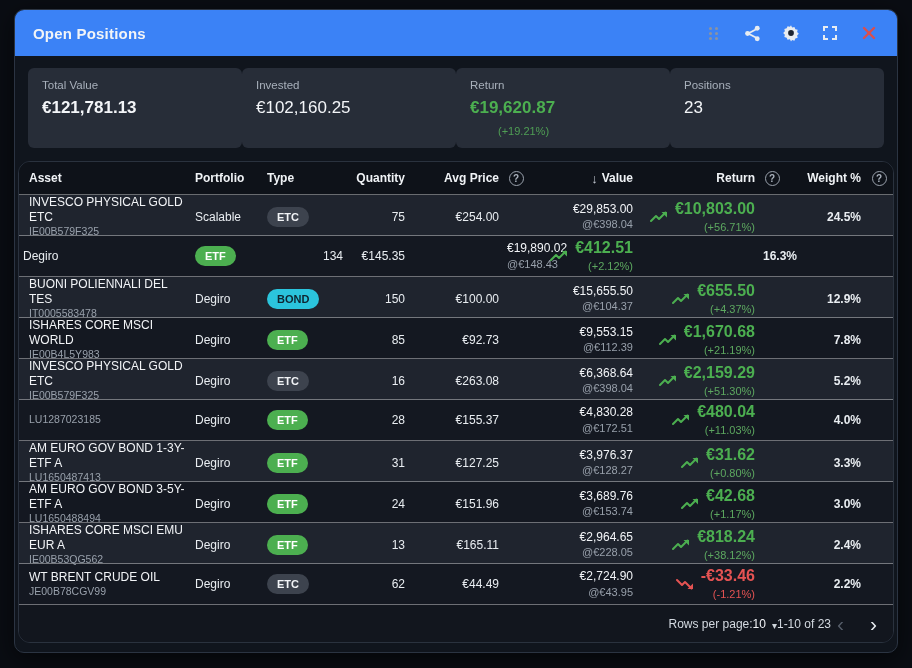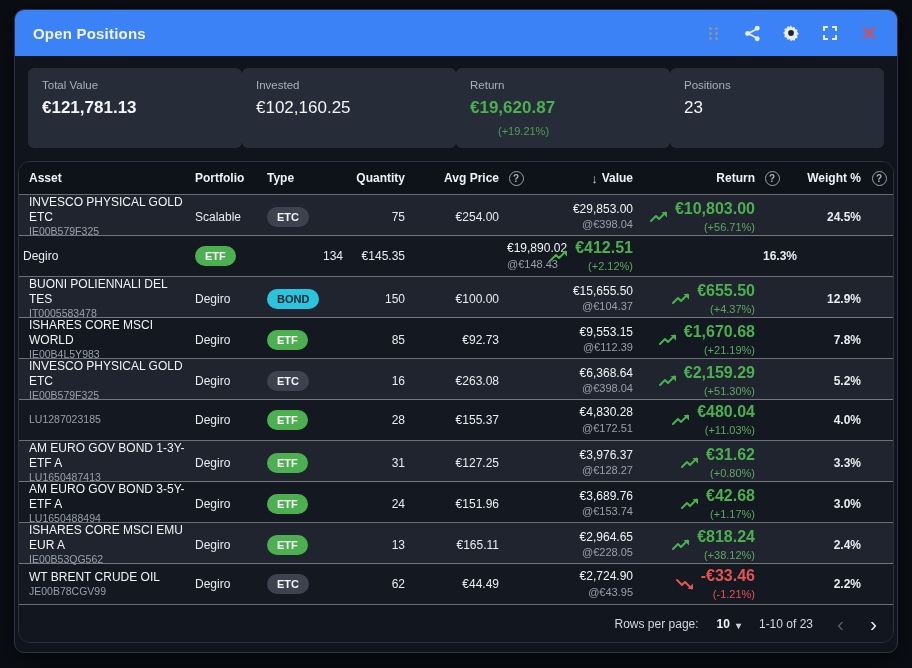--- a/index.html
+++ b/index.html
@@ -65,22 +65,22 @@
   .return-cell.down .ret-val { color:#e55353; }
   .return-cell.down .ret-pct { color:#e55353; }
   .trend { flex:0 0 auto; }
   .trend.up { color:#4caf50; }
   .trend.down { color:#e55353; }
   .trend .g-down { display:none; }
   .trend.down .g-up { display:none; }
   .trend.down .g-down { display:inline; }
   
   .tfoot { height:37px; display:flex; align-items:center; justify-content:flex-end;
-    gap:18px; padding:0 16px; background:#12161e; font-size:12px; color:#d3d9e0; }
-  .rpp-select { display:flex; align-items:flex-end; gap:6px; color:#f2f4f7; cursor:pointer;font-weight:bold; }
+    padding:0 16px; background:#12161e; font-size:12px; color:#d3d9e0; }
+  .rpp-select { display:flex; align-items:flex-end; gap:6px; color:#f2f4f7; cursor:pointer; }
   .caret { font-size:10px; color:#cdd3da; }
   .page-nav { display:flex; align-items:center; gap:26px; margin-left:6px; }
   .chev { font-size:21px; line-height:1; cursor:pointer; color:#e8ecf1; }
   .chev.disabled { color:#555d69; cursor:default; }
 </style>
 </head>
 <body>
 
 <div class="window">
 

